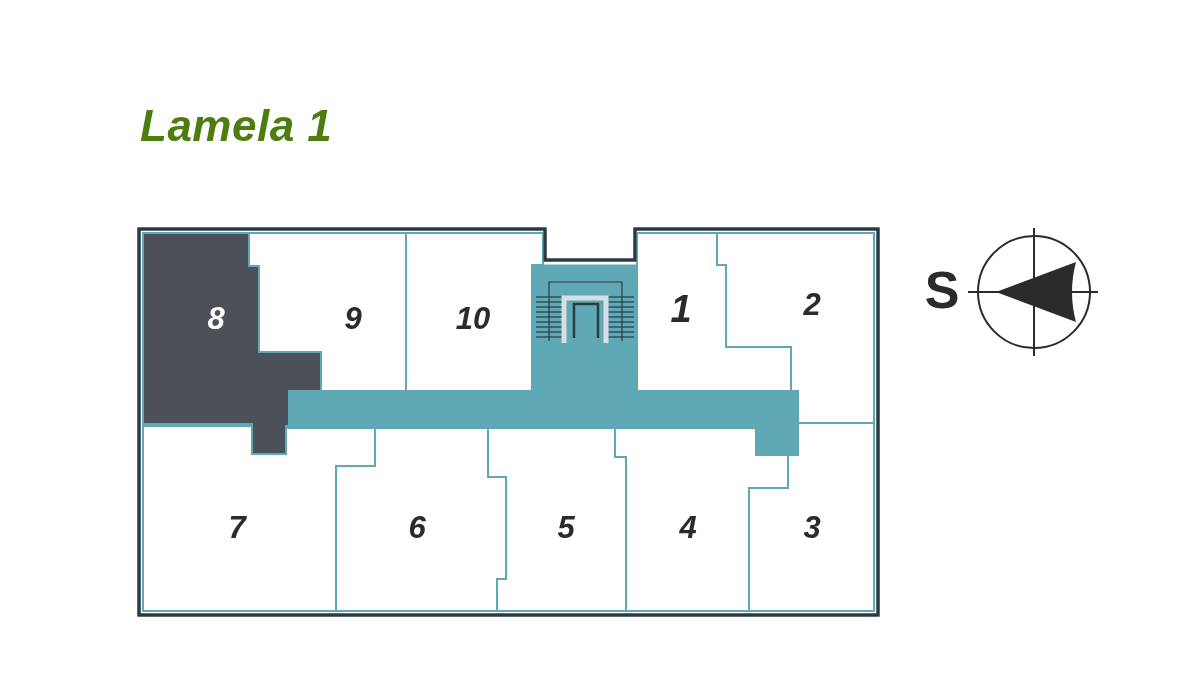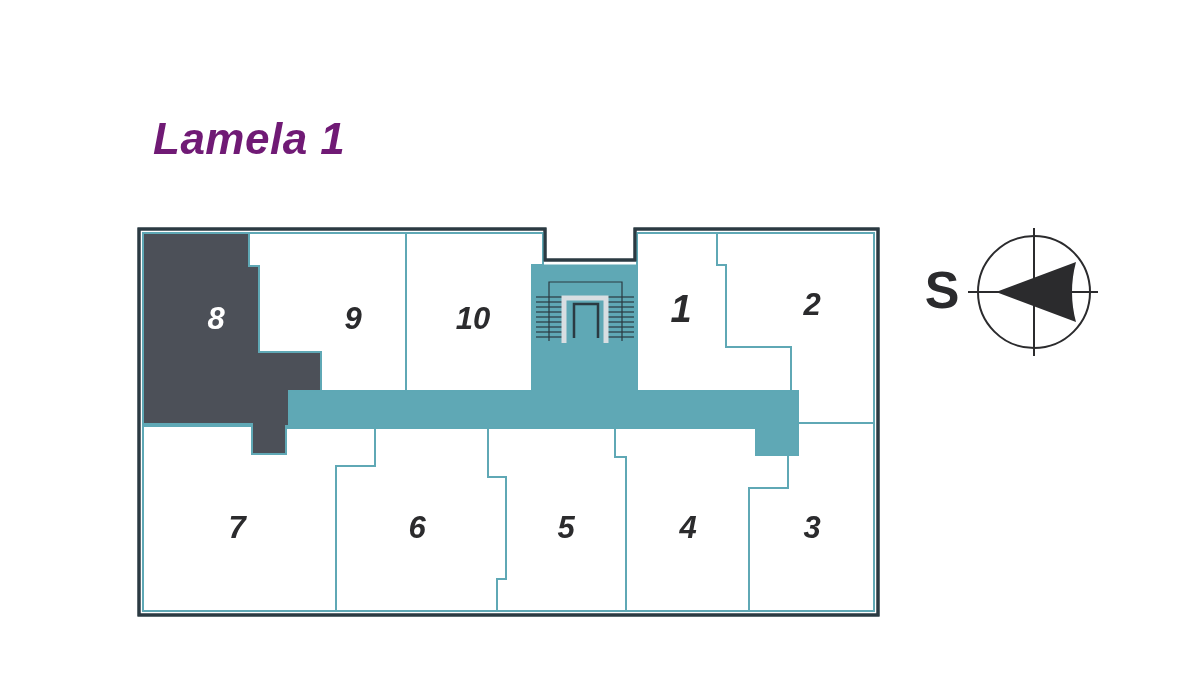--- a/index.html
+++ b/index.html
@@ -1,21 +1,21 @@
 <!DOCTYPE html>
 <html><head>
   <meta charset="utf-8">
   <style>
     html, body { margin: 0; padding: 0; background: #ffffff; }
     body { width: 1201px; height: 700px; position: relative; overflow: hidden; font-family: "Liberation Sans", sans-serif; }
     .title {
       position: absolute; left: 137px; top: 98px;
       font-family: "Liberation Sans", sans-serif;
       font-size: 44px; font-weight: bold; font-style: italic;
-      color: #701a75; letter-spacing: 0.5px; margin: 16px;
+      color: #4d7c0f; letter-spacing: 0.5px; margin: 3px;
     }
     svg { position: absolute; left: 0; top: 0; }
     .unit-label {
       font-family: "Liberation Sans", sans-serif;
       font-weight: bold; font-style: italic; font-size: 31px;
       text-anchor: middle; dominant-baseline: middle;
     }
     .dir-label {
       font-family: "Liberation Sans", sans-serif;
       font-weight: bold; font-size: 52px;

